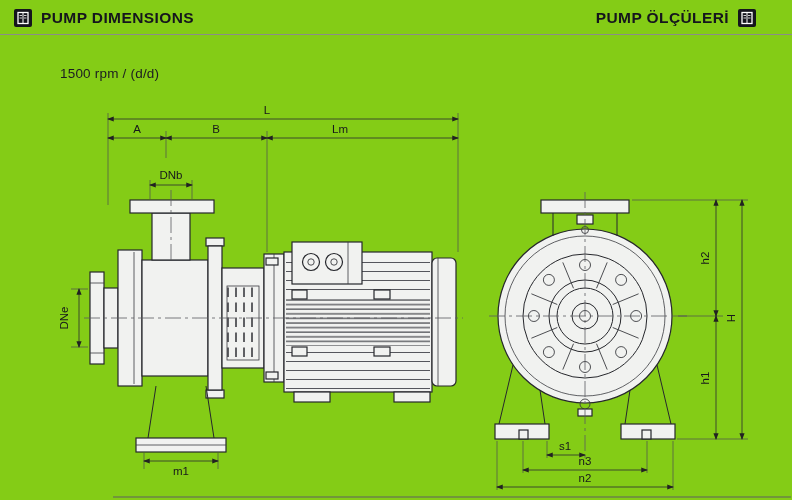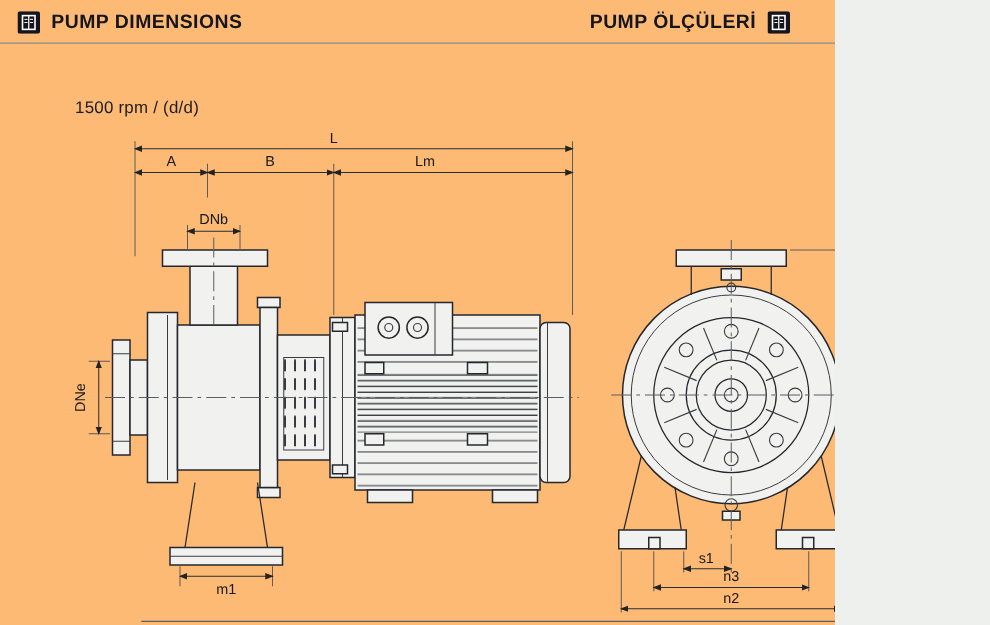--- a/index.html
+++ b/index.html
@@ -1,38 +1,38 @@
 <!DOCTYPE html>
 <html><head>
 <meta charset="utf-8">
 <style>
   html,body { margin:0; padding:0; background:#eef0ee; }
   .page {
-    position:relative; width:668px; height:500px; overflow:hidden;
-    background:#fdba74;
+    position:relative; width:792px; height:500px; overflow:hidden;
+    background:#84cc16;
     font-family:"Liberation Sans", sans-serif;
     color:#15151d;
   }
   .hdr {
     position:absolute; top:6px; left:0; right:0; height:24px;
     display:flex; justify-content:space-between; align-items:center;
     padding:0 36px 0 14px;
   }
   .hdr-group { display:flex; align-items:center; gap:9px; }
   .hdr h1 {
     margin:0; font-size:15.5px; font-weight:700; letter-spacing:.4px;
     color:#15151d; white-space:nowrap;
   }
   .book-icon { width:18px; height:18px; display:inline-block; }
   .rule {
     position:absolute; top:34px; left:0; width:792px; height:0;
     border-top:1.2px solid #8b8c8a;
   }
   .subtitle {
-    position:absolute; top:78px; left:60px;
+    position:absolute; top:66px; left:60px;
     font-size:13.5px; color:#1b1b22; letter-spacing:.2px;
   }
   svg.drawing { position:absolute; top:0; left:0; }
 
   .part { fill:#f1f2f0; stroke:#26272c; stroke-width:1.2; }
   .o2   { fill:none; stroke:#26272c; stroke-width:1; }
   .d    { fill:none; stroke:#3a3b40; stroke-width:.8; }
   .d2   { fill:none; stroke:#3a3b40; stroke-width:.9; }
   .ext  { stroke:#4a4b50; stroke-width:.7; }
   .dim  { stroke:#2b2c30; stroke-width:.8; marker-start:url(#arr); marker-end:url(#arr); }

